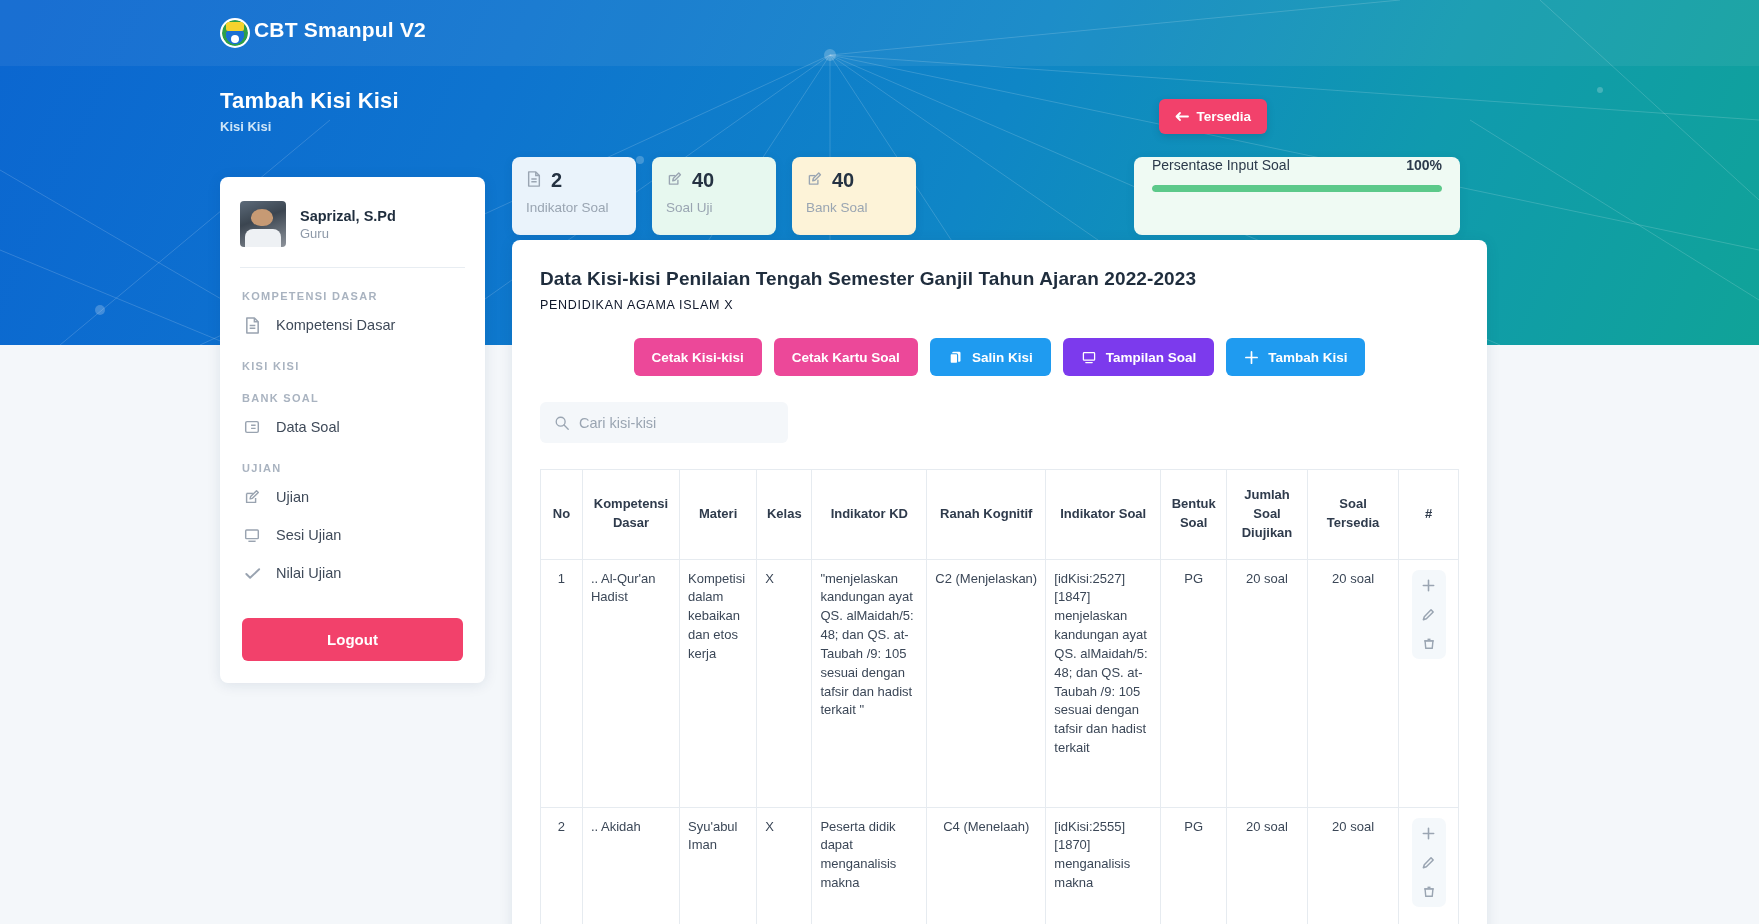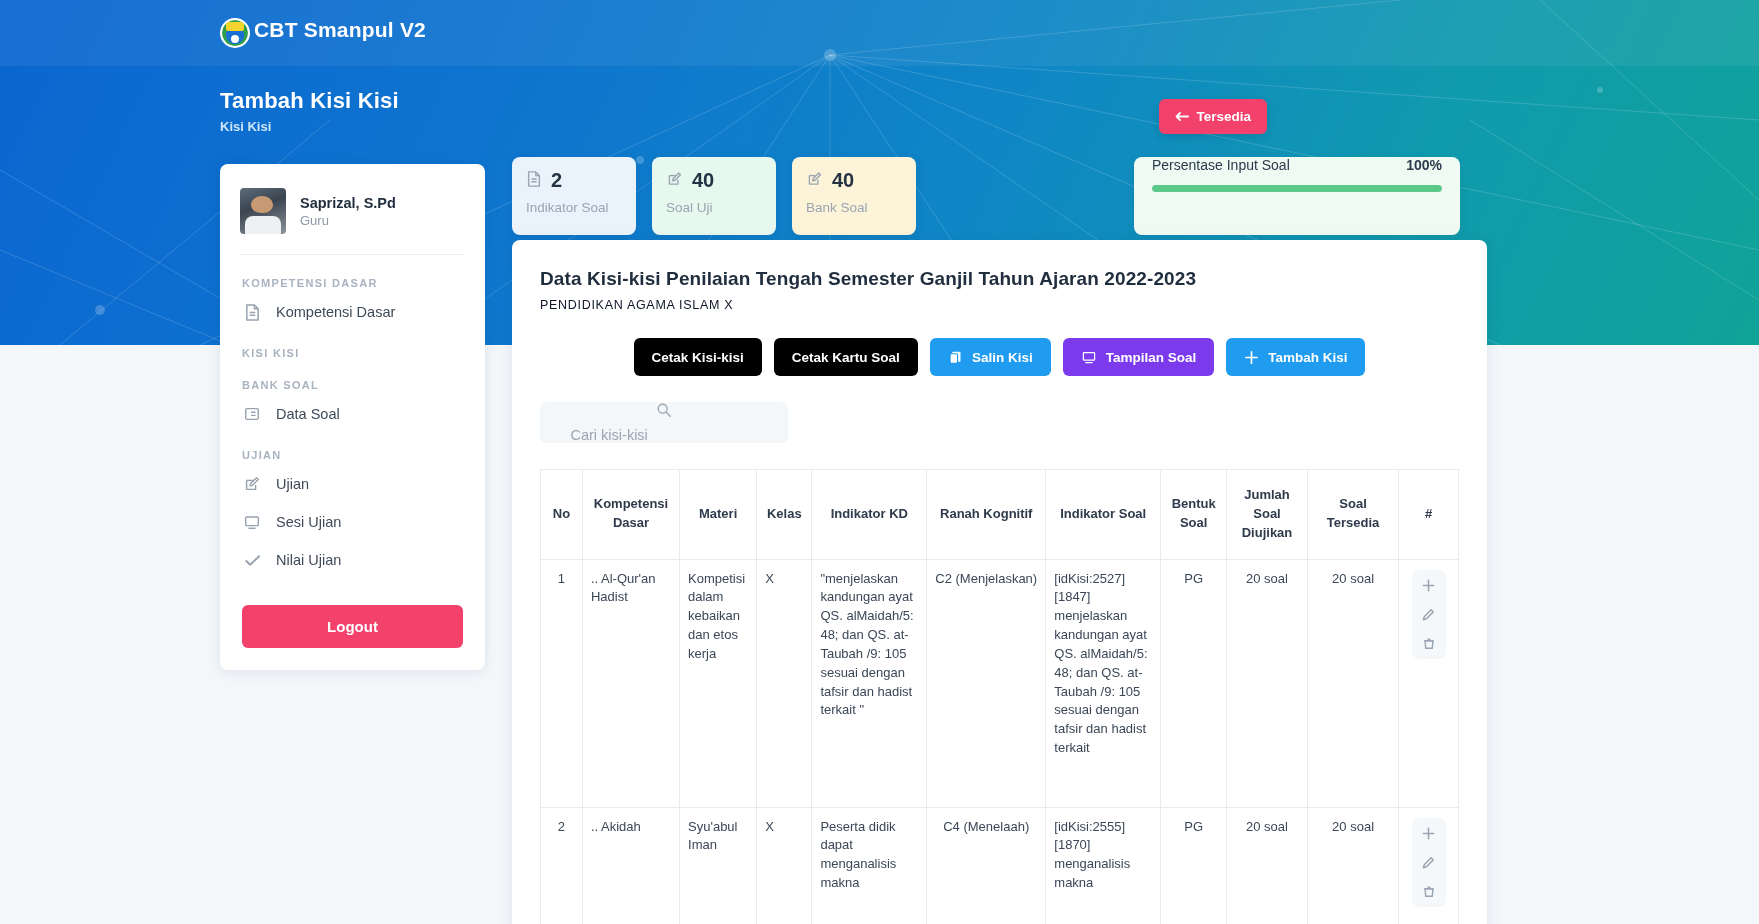--- a/index.html
+++ b/index.html
@@ -53,21 +53,21 @@
   .btn-kembali {
     position:absolute; right:492px; top:99px;
     background:#f2416b; color:#fff; border:none; border-radius:6px;
     font-family:"Liberation Sans", sans-serif; font-size:13.5px; font-weight:700;
     padding:10px 16px; cursor:pointer; display:flex; align-items:center; gap:7px;
     box-shadow: 0 3px 8px rgba(0,0,0,0.12);
   }
 
   
   .sidebar {
-    position:absolute; left:220px; top:164px; width:265px;
+    position:absolute; left:220px; top:177px; width:265px;
     background:#fff; border-radius:8px; padding:18px 0 22px;
     box-shadow:0 2px 14px rgba(20,50,90,0.10);
   }
   .profile { display:flex; align-items:center; gap:14px; padding:6px 20px 0; }
   .avatar {
     width:46px; height:46px; border-radius:4px; flex:none; overflow:hidden;
     background:linear-gradient(160deg,#5d6b7a 0%, #3b4550 40%, #8d939b 100%);
     position:relative;
   }
   .avatar::before {
@@ -135,28 +135,28 @@
   }
   .panel h2 { font-size:19px; font-weight:700; color:#1f2d3d; letter-spacing:.1px; }
   .panel .panel-sub { font-size:12.5px; color:#0f172a; letter-spacing:.7px; margin-top:8px; font-weight:500; }
 
   .actions { display:flex; justify-content:center; gap:12px; margin-top:26px; }
   .abtn {
     border:none; border-radius:6px; color:#fff; cursor:pointer;
     font-family:"Liberation Sans", sans-serif; font-size:13.5px; font-weight:600;
     padding:11px 18px; display:flex; align-items:center; gap:9px;
   }
-  .abtn.green { background:#000000; }
+  .abtn.green { background:#ec4899; }
   .abtn.blue { background:#1f9bf0; }
   .abtn.purple { background:#7c3aed; }
 
   .search-wrap { margin-top:26px; }
   .search-box {
     width:248px; height:41px; background:#f4f7fa; border:none; border-radius:6px;
-    display:flex; align-items:center; gap:9px; padding:0 14px;flex-direction:column;
+    display:flex; align-items:center; gap:9px; padding:0 14px;
   }
   .search-box input {
     border:none; outline:none; background:transparent; flex:1;
     font-family:"Liberation Sans", sans-serif; font-size:14.5px; color:#55616f;
   }
   .search-box input::placeholder { color:#9aa5b2; }
 
   
   .table-wrap { margin-top:26px; }
   table { border-collapse:collapse; width:919px; table-layout:fixed; }

